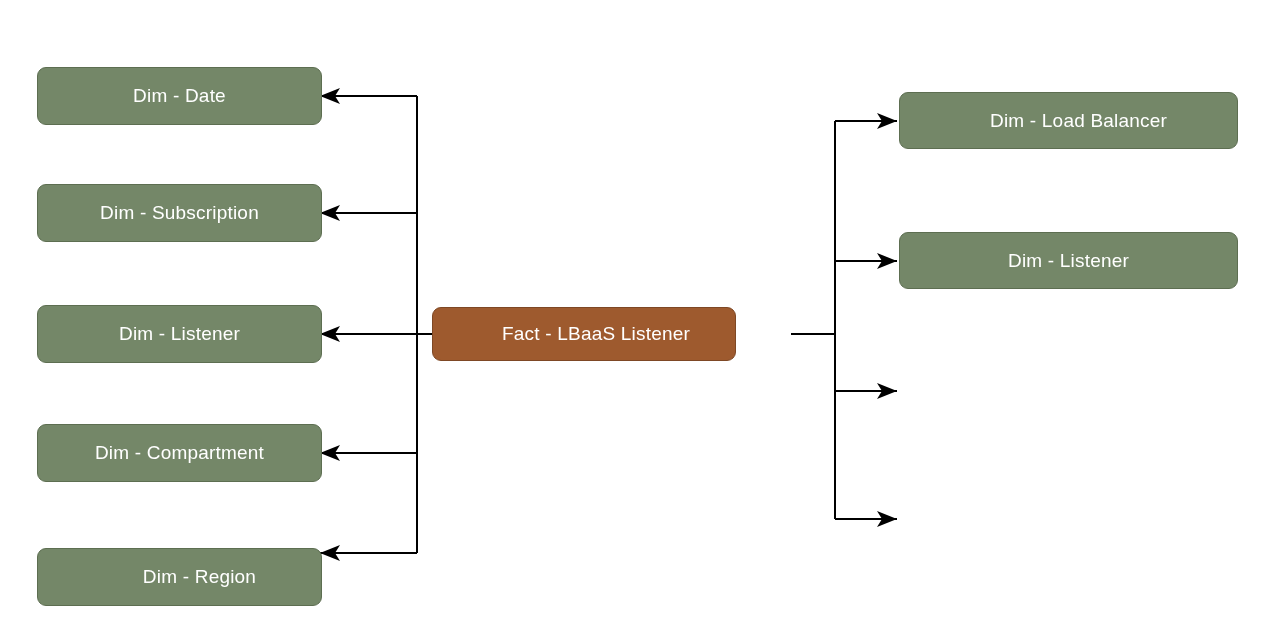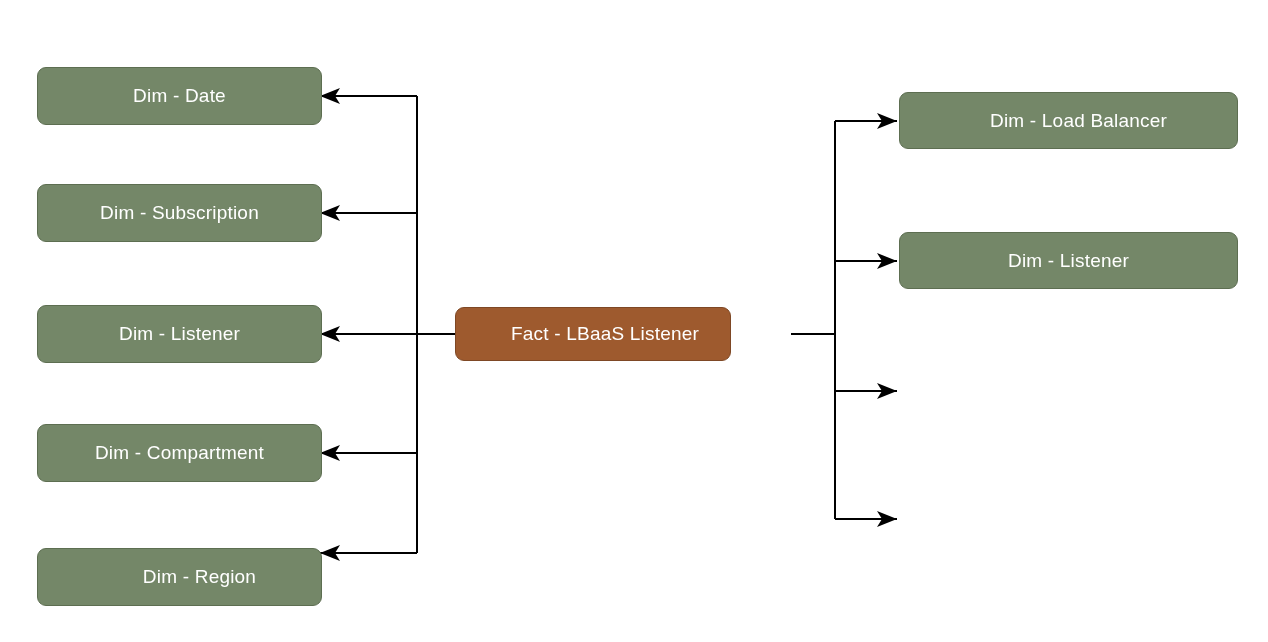--- a/index.html
+++ b/index.html
@@ -50,21 +50,21 @@
     border: 1px solid var(--fact-border);
   }
   
   .dim-left   { left: 37px;  width: 285px; height: 58px; }
   #n-date         { top: 67px;  }
   #n-compartment  { top: 184px; }
   #n-tenancy      { top: 305px; }
   #n-subscription { top: 424px; }
   #n-region       { top: 548px; padding-left: 40px; }
   
-  #n-fact { left: 455px; top: 307px; width: 276px; height: 54px; padding-left: 24px; }
+  #n-fact { left: 432px; top: 307px; width: 304px; height: 54px; padding-left: 24px; }
   
   .dim-right  { left: 899px; width: 339px; height: 57px; }
   #n-loadbalancer { top: 92px; padding-left: 20px;  }
   #n-listener     { top: 232px; }
   #n-backendset   { top: 363px; }
   #n-listenerfact { top: 491px; }
 
   .edge {
     stroke: var(--connector);
     stroke-width: 2;

